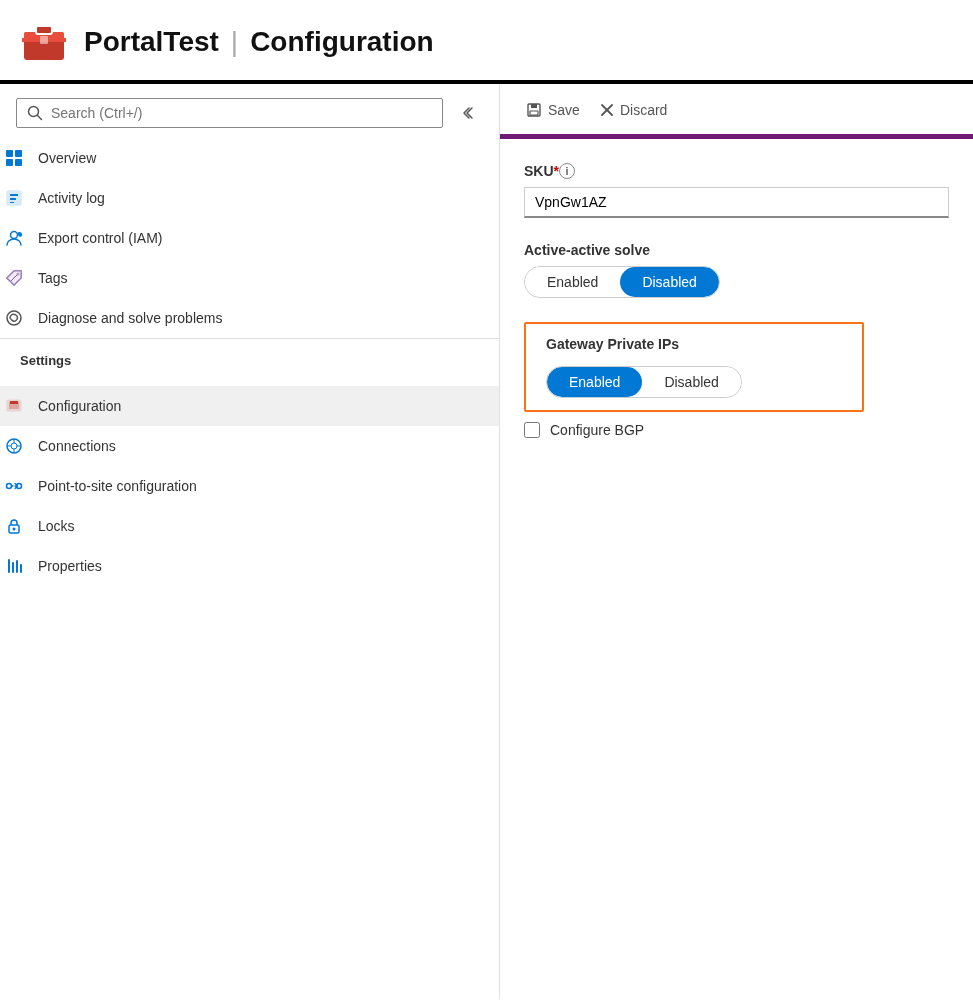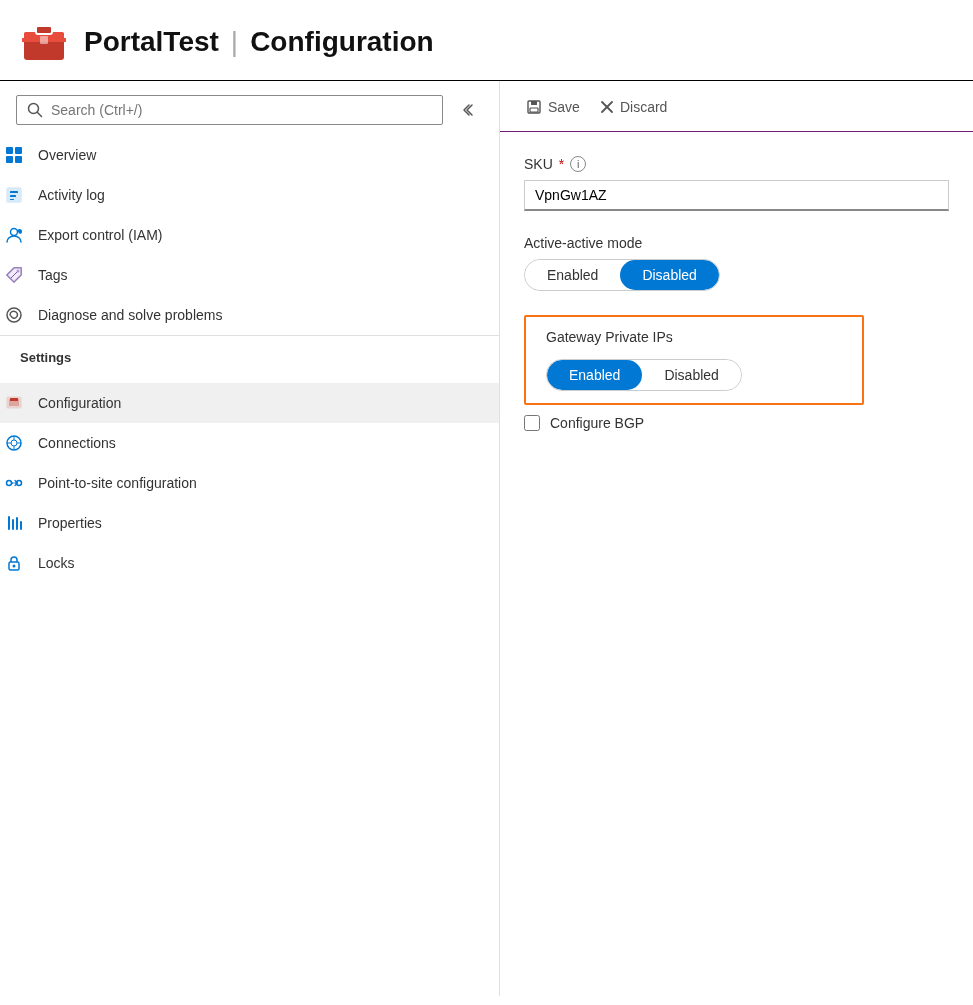--- a/index.html
+++ b/index.html
@@ -10,21 +10,21 @@
       width: 973px;
       min-height: 1005px;
       overflow: hidden;
     }
 
     
     .header {
       display: flex;
       align-items: center;
       padding: 18px 24px 14px 20px;
-      border-bottom: 1px solid #000000;
+      border-bottom: 4px solid #000000;
     }
     .header-icon {
       width: 48px;
       height: 48px;
       margin-right: 16px;
       flex-shrink: 0;
     }
     .header-title-block {}
     .header-title {
       font-size: 28px;
@@ -151,21 +151,21 @@
       padding: 0;
       overflow-y: auto;
     }
 
     
     .toolbar {
       display: flex;
       align-items: center;
       gap: 16px;
       padding: 14px 24px 12px 24px;
-      border-bottom: 1px solid #701a75;
+      border-bottom: 5px solid #701a75;
     }
     .toolbar-btn {
       display: flex;
       align-items: center;
       gap: 6px;
       background: none;
       border: none;
       cursor: pointer;
       font-size: 14px;
       color: #555;
@@ -175,26 +175,25 @@
     
     .form-area {
       padding: 24px 24px;
     }
 
     .form-group {
       margin-bottom: 24px;
     }
     .form-label {
       font-size: 14px;
-      font-weight: 400;
+      font-weight: 700;
       color: #333;
       margin-bottom: 8px;
       display: flex;
       align-items: center;
-      gap: 6px;
     }
     .required-star {
       color: #c00;
     }
     .info-icon {
       width: 16px;
       height: 16px;
       border: 1px solid #888;
       border-radius: 50%;
       display: inline-flex;
@@ -402,38 +401,38 @@
             <line x1="6.5" y1="9" x2="11.5" y2="9" stroke="#0078d4" stroke-width="1.5" stroke-dasharray="2,1"></line>
             <polyline points="10,6.5 12.5,9 10,11.5" stroke="#0078d4" stroke-width="1.2" stroke-linecap="round" stroke-linejoin="round" fill="none"></polyline>
           </svg>
         </span>
         <span>Point-to-site configuration</span>
       </div>
 
       <div class="nav-item">
         <span class="nav-icon">
           <svg width="18" height="18" viewBox="0 0 18 18" fill="none">
+            <rect x="4" y="8" width="10" height="8" rx="1.5" fill="none" stroke="#0078d4" stroke-width="1.5"></rect>
+            <path d="M6 8V6a3 3 0 0 1 6 0v2" stroke="#0078d4" stroke-width="1.5" fill="none"></path>
+            <circle cx="9" cy="12" r="1.5" fill="#0078d4"></circle>
+          </svg>
+        </span>
+        <span>Locks</span>
+      </div>
+
+      <div class="nav-item">
+        <span class="nav-icon">
+          <svg width="18" height="18" viewBox="0 0 18 18" fill="none">
             <rect x="3" y="2" width="2" height="14" rx="1" fill="#0078d4"></rect>
             <rect x="7" y="5" width="2" height="11" rx="1" fill="#0078d4"></rect>
             <rect x="11" y="3" width="2" height="13" rx="1" fill="#0078d4"></rect>
             <rect x="15" y="7" width="2" height="9" rx="1" fill="#0078d4"></rect>
           </svg>
         </span>
         <span>Properties</span>
-      </div>
-
-      <div class="nav-item">
-        <span class="nav-icon">
-          <svg width="18" height="18" viewBox="0 0 18 18" fill="none">
-            <rect x="4" y="8" width="10" height="8" rx="1.5" fill="none" stroke="#0078d4" stroke-width="1.5"></rect>
-            <path d="M6 8V6a3 3 0 0 1 6 0v2" stroke="#0078d4" stroke-width="1.5" fill="none"></path>
-            <circle cx="9" cy="12" r="1.5" fill="#0078d4"></circle>
-          </svg>
-        </span>
-        <span>Locks</span>
       </div>
 
 
     </div>
   </div>
 
   <div class="main-content">
 
     <div class="toolbar">
       <button class="toolbar-btn">
@@ -460,21 +459,21 @@
         <div class="form-label">
           <span>SKU</span>
           <span class="required-star">*</span>
           <span class="info-icon">i</span>
         </div>
         <input type="text" class="form-input" value="VpnGw1AZ" style="">
       </div>
 
       
       <div class="form-group">
-        <div class="form-label">Active-active mode</div>
+        <div class="form-label">Active-active solve</div>
         <div class="toggle-group">
           <button class="toggle-btn">Enabled</button>
           <button class="toggle-btn active-blue">Disabled</button>
         </div>
       </div>
 
       
       <div class="gateway-section">
         <div class="form-label">Gateway Private IPs</div>
         <div class="toggle-group">

